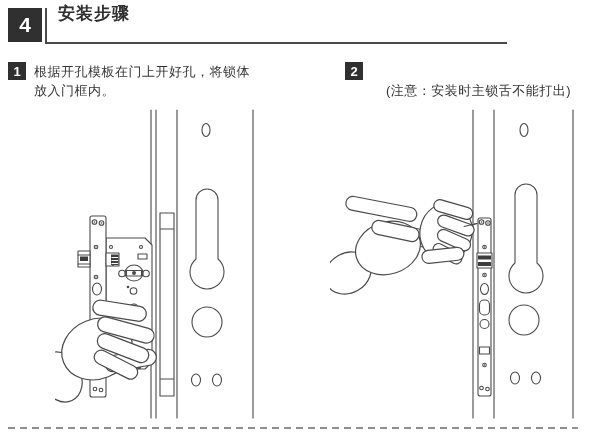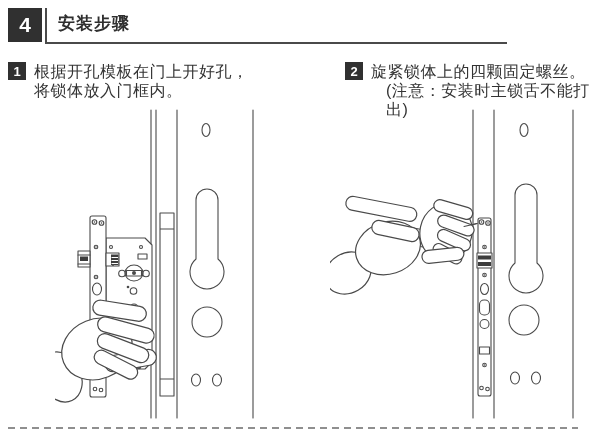--- a/index.html
+++ b/index.html
@@ -10,28 +10,28 @@
   .badge{
     position:absolute;background:#303030;color:#ffffff;display:flex;
     align-items:center;justify-content:center;font-weight:bold;
   }
   #section-badge{left:8px;top:8px;width:34px;height:34px;font-size:21px;}
   #header-rule{
     position:absolute;left:45px;top:8px;width:460px;height:34px;
     border-left:2px solid #4a4a4a;border-bottom:2px solid #4a4a4a;
   }
   #section-title{
-    position:absolute;left:58px;top:12px;font-size:17px;font-weight:bold;color:#2f2f2f;
+    position:absolute;left:58px;top:2px;font-size:17px;font-weight:bold;color:#2f2f2f;
     letter-spacing:1px;
   }
   .step-badge{width:18px;height:18px;font-size:13px;}
   #step1-badge{left:8px;top:62px;}
   #step2-badge{left:345px;top:62px;}
   .step-text{
-    position:absolute;font-size:16px;line-height:19px;color:#333333;
+    position:absolute;font-size:13px;line-height:19px;color:#333333;
     letter-spacing:0.5px;
   }
   #step1-text{left:34px;top:62px;width:224px;}
   #step2-text{left:371px;top:62px;width:226px;}
   #step2-note{left:386px;top:81px;width:226px;}
   .illus{position:absolute;}
   #illus1{left:55px;top:105px;}
   #illus2{left:330px;top:105px;}
   #cut-line{position:absolute;left:0;top:424px;}
   svg{display:block;}
@@ -47,21 +47,20 @@
 <div id="page">
 
   <div id="section-badge" class="badge">4</div>
   <div id="header-rule"></div>
   <div id="section-title">安装步骤</div>
 
   <div id="step1-badge" class="badge step-badge">1</div>
   <div id="step1-text" class="step-text">根据开孔模板在门上开好孔，将锁体放入门框内。</div>
 
   <div id="step2-badge" class="badge step-badge">2</div>
-  <div id="step2-text" class="step-text">旋紧锁体上的四颗固定螺丝。</div>
   <div id="step2-note" class="step-text">(注意：安装时主锁舌不能打出)</div>
 
   <svg id="illus1" class="illus" width="250" height="320" viewBox="0 0 250 320" role="img" aria-label="hand-inserting-mortise-lock-body-into-door">
     <g>
       <path class="ln" d="M96,5 V313 M101,5 V313 M122,5 V313 M198,5 V313"></path>
       <g>
         <path class="ln" d="M105,108 V291 M119,108 V291 M105,108 H119 M105,124 H119 M105,274 H119 M105,291 H119"></path>
       </g>
       <ellipse class="ln" cx="151" cy="25" rx="4" ry="6.5"></ellipse>
       <path class="ln" d="M141,95 A11,11 0 0 1 163,95 L163,154 A17,17 0 1 1 141,154 Z"></path>

